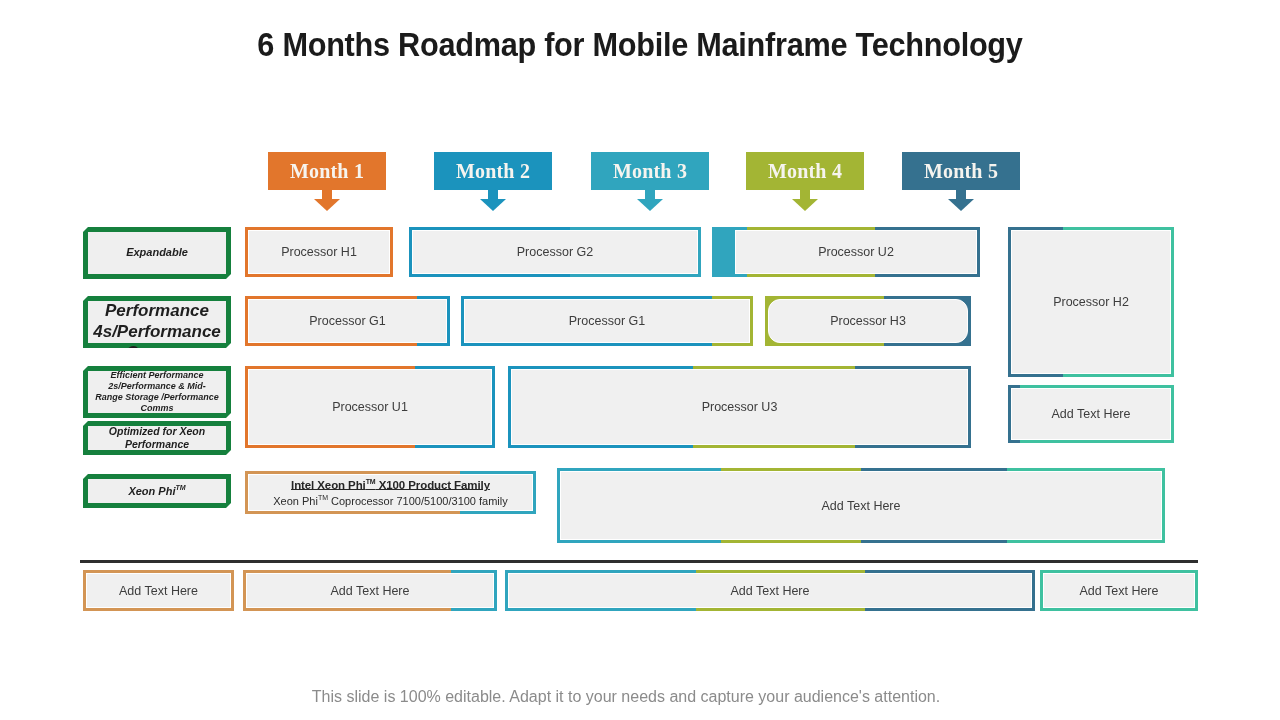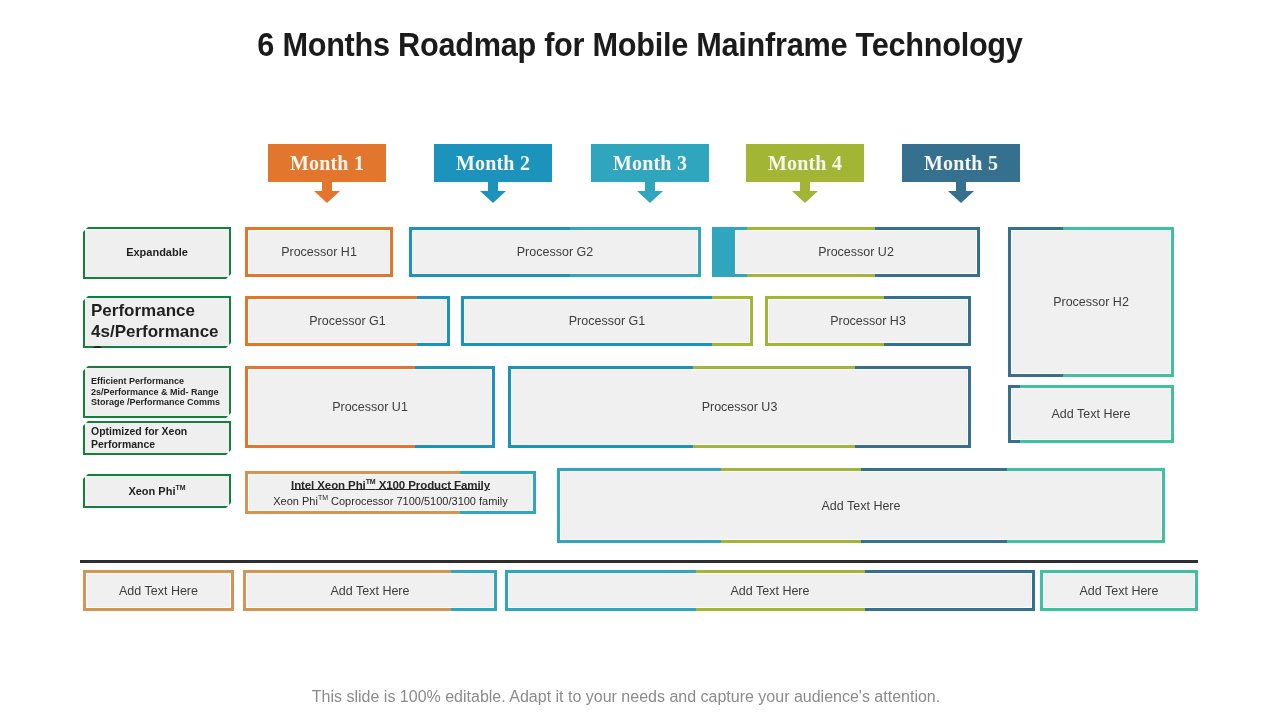--- a/index.html
+++ b/index.html
@@ -19,21 +19,21 @@
     font-weight: 700;
     font-size: 33px;
     letter-spacing: -0.3px;
     color: #1b1b1b;
     transform: scaleX(0.93);
   }
 
   
   .months { position: absolute; top: 136px; left: 0; width: 1280px; height: 55px; }
   .month {
-    position: absolute; top: 8px; height: 38px;
+    position: absolute; top: 16px; height: 38px;
     display: flex; align-items: center; justify-content: center;
   }
   .month-label {
     font-family: "Liberation Serif", serif;
     font-weight: 700;
     font-size: 20px;
     color: #f6f4ef;
     letter-spacing: 0.2px;
     line-height: 1;
   }
@@ -47,27 +47,29 @@
   .month-stem {
     position: absolute; top: 38px; left: 50%;
     transform: translateX(-50%);
     width: 10px; height: 9px;
   }
 
   
   .rowlabel {
     position: absolute;
     background: #efefef;
-    border: 2px solid #15803d;
-    display: flex; align-items: center; justify-content: center;
+    border: 5px solid #15803d;
+    display: flex; align-items: center; justify-content: center;
+    text-align: center;
     font-weight: 700;
     color: #1f1f1f;
     line-height: 1.22;
     padding: 2px 6px;
     clip-path: polygon(5px 0, 100% 0, 100% calc(100% - 5px), calc(100% - 5px) 100%, 0 100%, 0 5px);
+    font-style: italic;
   }
 
   
   .bar {
     position: absolute;
     background: #f0f0f0;
     display: flex; align-items: center; justify-content: center;
     text-align: center;
     color: #3d3d3d;
     font-size: 12.5px;
@@ -171,21 +173,21 @@
         <div class="bar-inner" style="background: rgb(240, 240, 240);">
           <span class="bar-text">Processor G1</span>
         </div>
       </div>
       <div class="bar" style="left: 461px; top: 296px; width: 292px; height: 50px; background: linear-gradient(90deg, rgb(27, 147, 189) 0%, rgb(27, 147, 189) 86%, rgb(163, 181, 52) 86%, rgb(163, 181, 52) 100%);">
         <div class="bar-inner" style="background: rgb(240, 240, 240);">
           <span class="bar-text">Processor G1</span>
         </div>
       </div>
       <div class="bar" style="left: 765px; top: 296px; width: 206px; height: 50px; background: linear-gradient(90deg, rgb(163, 181, 52) 0%, rgb(163, 181, 52) 58%, rgb(53, 113, 143) 58%, rgb(53, 113, 143) 100%);">
-        <div class="bar-inner" style="background: rgb(240, 240, 240);">
+        <div class="bar-inner" style="background: rgb(240, 240, 240); border-radius: 12px;">
           <span class="bar-text">Processor H3</span>
         </div>
       </div>
       <div class="bar" style="left: 245px; top: 366px; width: 250px; height: 82px; background: linear-gradient(90deg, rgb(226, 118, 44) 0%, rgb(226, 118, 44) 68%, rgb(27, 147, 189) 68%, rgb(27, 147, 189) 100%);">
         <div class="bar-inner" style="background: rgb(240, 240, 240);">
           <span class="bar-text">Processor U1</span>
         </div>
       </div>
       <div class="bar" style="left: 508px; top: 366px; width: 463px; height: 82px; background: linear-gradient(90deg, rgb(27, 147, 189) 0%, rgb(27, 147, 189) 40%, rgb(163, 181, 52) 40%, rgb(163, 181, 52) 75%, rgb(53, 113, 143) 75%, rgb(53, 113, 143) 100%);">
         <div class="bar-inner" style="background: rgb(240, 240, 240);">

